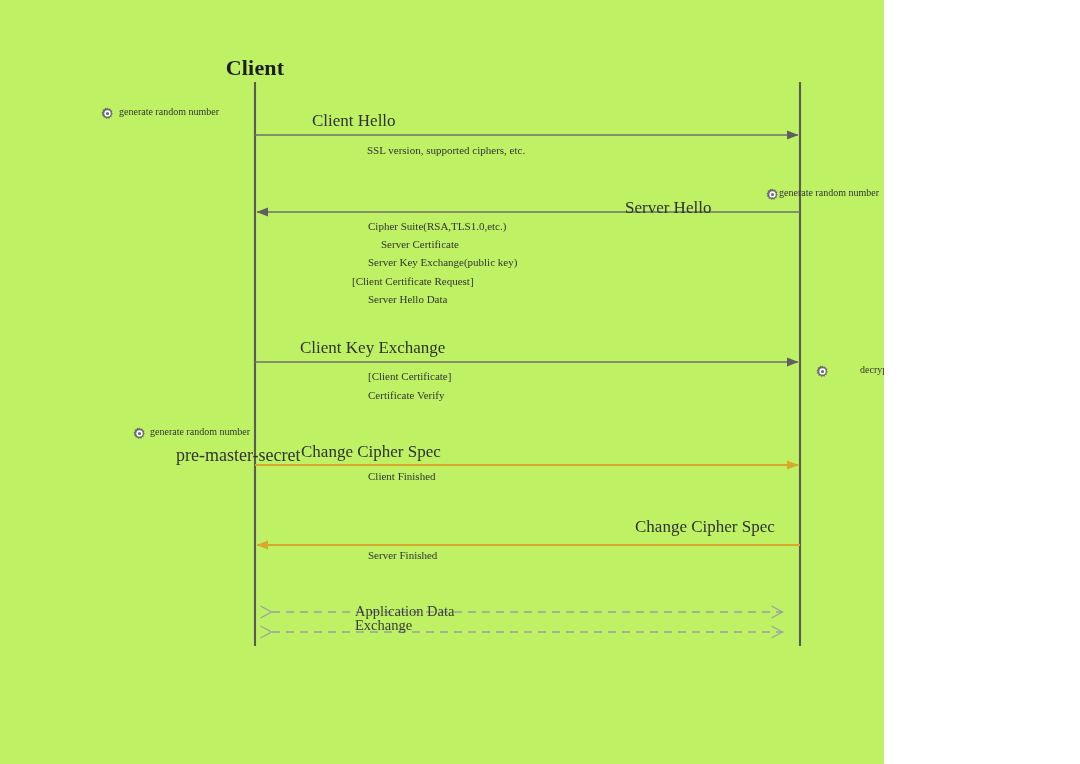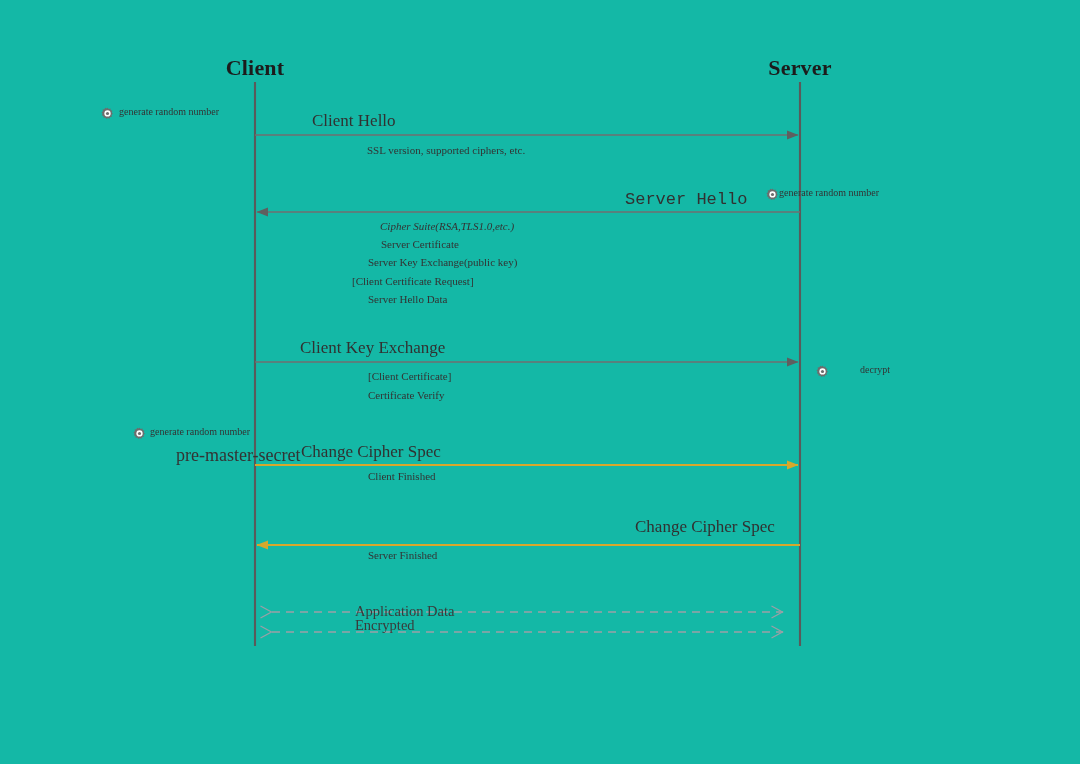--- a/index.html
+++ b/index.html
@@ -2,23 +2,23 @@
 <html><head>
 <meta charset="utf-8">
 <style>
   html, body {
     margin: 0;
     padding: 0;
     background: #ffffff;
   }
   #canvas {
     position: relative;
-    width: 1080px;
+    width: 884px;
     height: 764px;
-    background: #14b8a6;
+    background: #bef264;
     font-family: "Liberation Serif", "DejaVu Serif", serif;
     color: #2b2b2b;
     overflow: hidden;
   }
   svg.layer {
     position: absolute;
     left: 0;
     top: 0;
     width: 1080px;
     height: 764px;
@@ -103,21 +103,20 @@
 
     <line x1="255" y1="465" x2="798" y2="465" stroke="#d7a82c" stroke-width="1.8" marker-end="url(#ah-orange-r)"></line>
 
     <line x1="800" y1="545" x2="257" y2="545" stroke="#d7a82c" stroke-width="1.8" marker-end="url(#ah-orange-l)"></line>
 
     <line x1="272" y1="612" x2="783" y2="612" stroke="#9aa0a6" stroke-width="1.3" stroke-dasharray="8 6" marker-end="url(#ah-dash-r)" marker-start="url(#ah-dash-l)"></line>
     <line x1="272" y1="632" x2="783" y2="632" stroke="#9aa0a6" stroke-width="1.3" stroke-dasharray="8 6" marker-end="url(#ah-dash-r)" marker-start="url(#ah-dash-l)"></line>
   </svg>
 
   <div class="lbl actor-title" style="left:175px; top:54px; width:160px;">Client</div>
-  <div class="lbl actor-title" style="left:720px; top:54px; width:160px;">Server</div>
 
   <div class="gear" style="left:100px; top:107px;">
     <svg viewBox="0 0 20 20" xmlns="http://www.w3.org/2000/svg">
       <path fill="#6d6d6d" d="M10 0.8 L11.5 2.6 L13.9 2 L14.3 4.4 L16.6 5.1 L15.6 7.3 L17.2 9.1
         L15.3 10.6 L15.9 13 L13.5 13.3 L12.6 15.5 L10.5 14.5 L8.6 16 L7.2 14 L4.8 14.4
         L4.6 12 L2.4 11 L3.5 8.9 L2 7.1 L4 5.7 L3.5 3.3 L5.9 3.1 L7 0.9 L9 2 Z"></path>
       <circle cx="10" cy="8.6" r="4.2" fill="#ffffff"></circle>
       <circle cx="10" cy="8.6" r="2.1" fill="#6d6d6d"></circle>
     </svg>
   </div>
@@ -130,22 +129,22 @@
     <svg viewBox="0 0 20 20" xmlns="http://www.w3.org/2000/svg">
       <path fill="#6d6d6d" d="M10 0.8 L11.5 2.6 L13.9 2 L14.3 4.4 L16.6 5.1 L15.6 7.3 L17.2 9.1
         L15.3 10.6 L15.9 13 L13.5 13.3 L12.6 15.5 L10.5 14.5 L8.6 16 L7.2 14 L4.8 14.4
         L4.6 12 L2.4 11 L3.5 8.9 L2 7.1 L4 5.7 L3.5 3.3 L5.9 3.1 L7 0.9 L9 2 Z"></path>
       <circle cx="10" cy="8.6" r="4.2" fill="#ffffff"></circle>
       <circle cx="10" cy="8.6" r="2.1" fill="#6d6d6d"></circle>
     </svg>
   </div>
   <div class="lbl note" style="left:779px; top:187px;">generate random number</div>
 
-  <div class="lbl msg-main" style="left:625px; top:189px;font-family:Liberation Mono, monospace;">Server Hello</div>
-  <div class="lbl msg-sub" style="left:380px; top:219px;font-style:italic;">Cipher Suite(RSA,TLS1.0,etc.)</div>
+  <div class="lbl msg-main" style="left:625px; top:197px;">Server Hello</div>
+  <div class="lbl msg-sub" style="left:368px; top:219px;">Cipher Suite(RSA,TLS1.0,etc.)</div>
   <div class="lbl msg-sub" style="left:368px; top:237px;margin-left:13px;">Server Certificate</div>
   <div class="lbl msg-sub" style="left:368px; top:255px;">Server Key Exchange(public key)</div>
   <div class="lbl msg-sub" style="left:352px; top:274px;">[Client Certificate Request]</div>
   <div class="lbl msg-sub" style="left:368px; top:292px;">Server Hello Data</div>
 
   <div class="lbl msg-main" style="left:300px; top:337px;">Client Key Exchange</div>
   <div class="lbl msg-sub" style="left:368px; top:369px;">[Client Certificate]</div>
   <div class="lbl msg-sub" style="left:368px; top:388px;">Certificate Verify</div>
 
   <div class="gear" style="left:815px; top:365px;">
@@ -171,15 +170,15 @@
   <div class="lbl note" style="left:150px; top:426px;">generate random number</div>
   <div class="lbl note-sub" style="left:176px; top:444px;">pre-master-secret</div>
 
   <div class="lbl msg-main" style="left:301px; top:441px;">Change Cipher Spec</div>
   <div class="lbl msg-sub" style="left:368px; top:469px;">Client Finished</div>
 
   <div class="lbl msg-main" style="left:635px; top:516px;">Change Cipher Spec</div>
   <div class="lbl msg-sub" style="left:368px; top:548px;">Server Finished</div>
 
   <div class="lbl enc-lbl" style="left:355px; top:602px; width:350px;">Application Data</div>
-  <div class="lbl enc-lbl" style="left:355px; top:616px; width:350px;">Encrypted</div>
+  <div class="lbl enc-lbl" style="left:355px; top:616px; width:350px;">Exchange</div>
 
 </div>
 
 </body></html>

